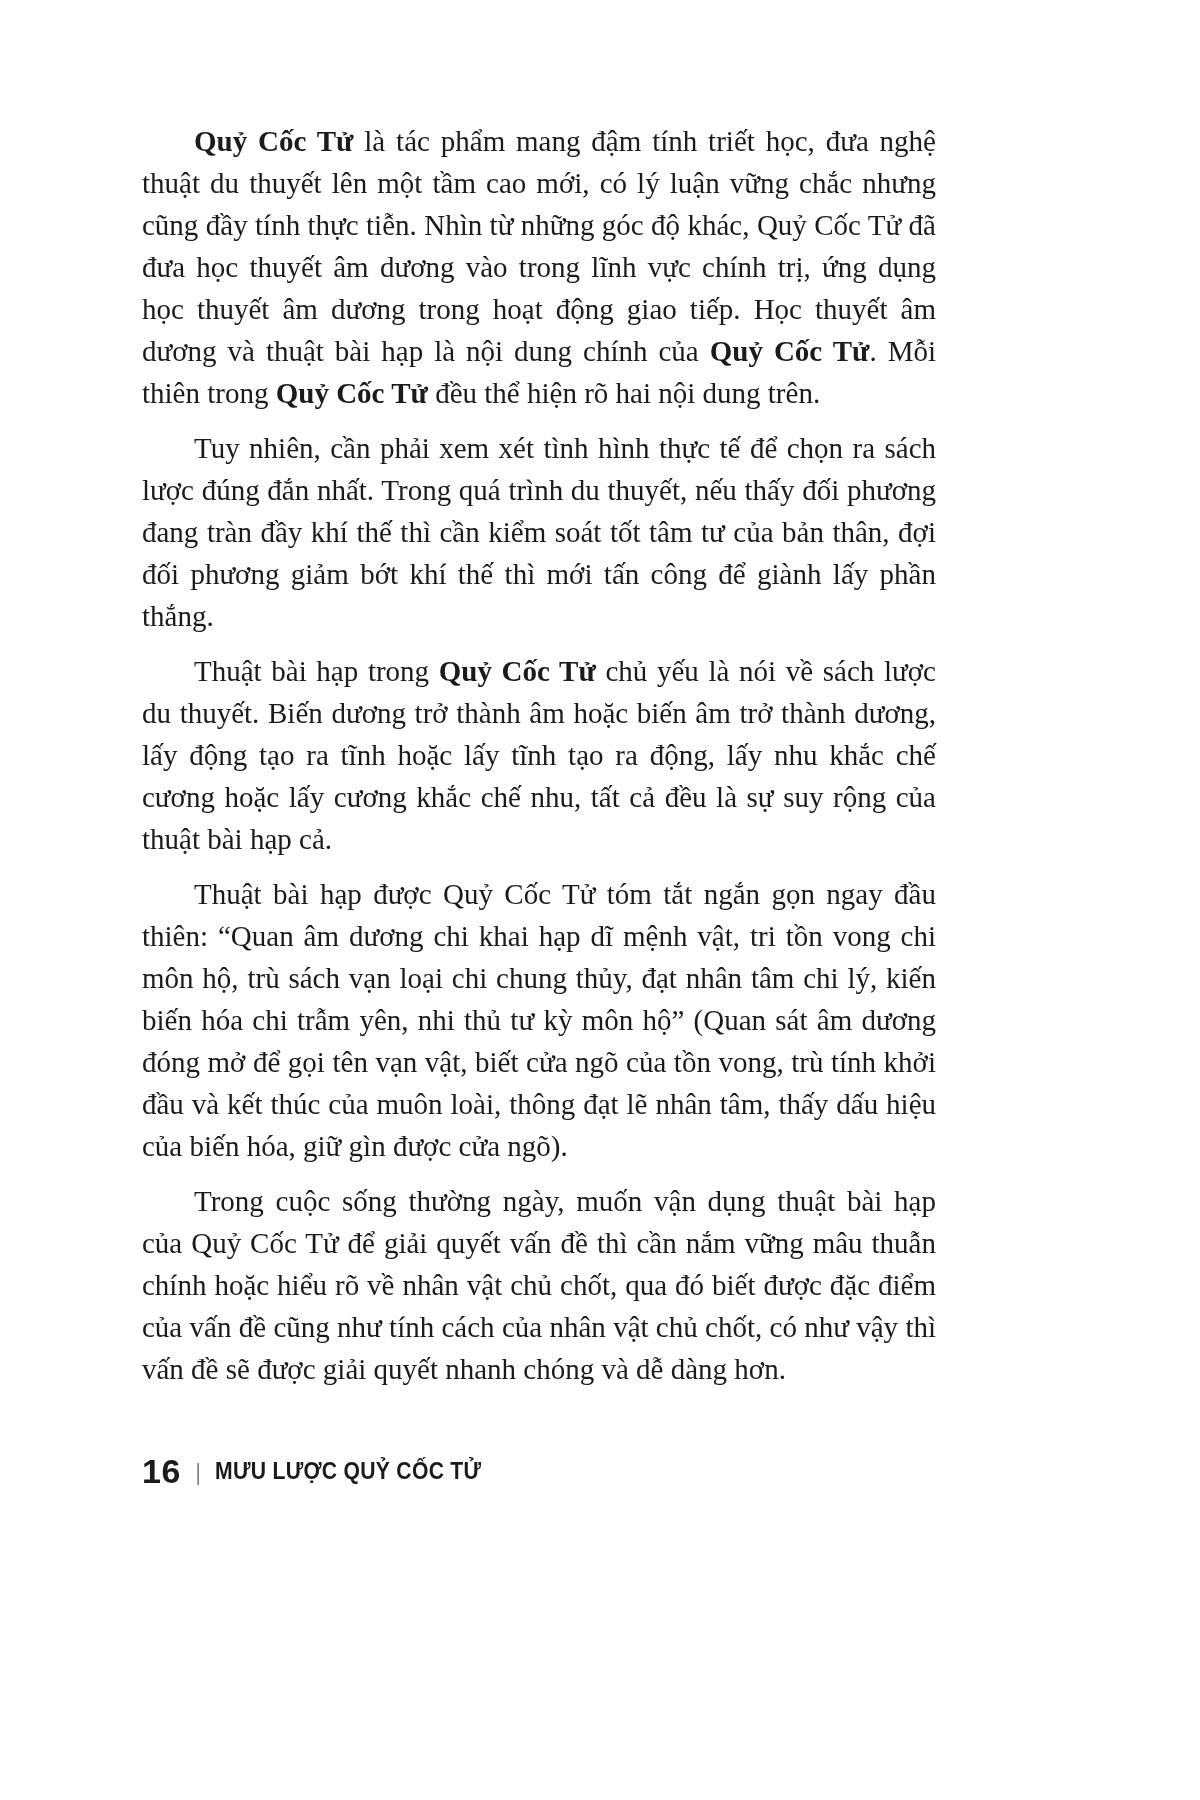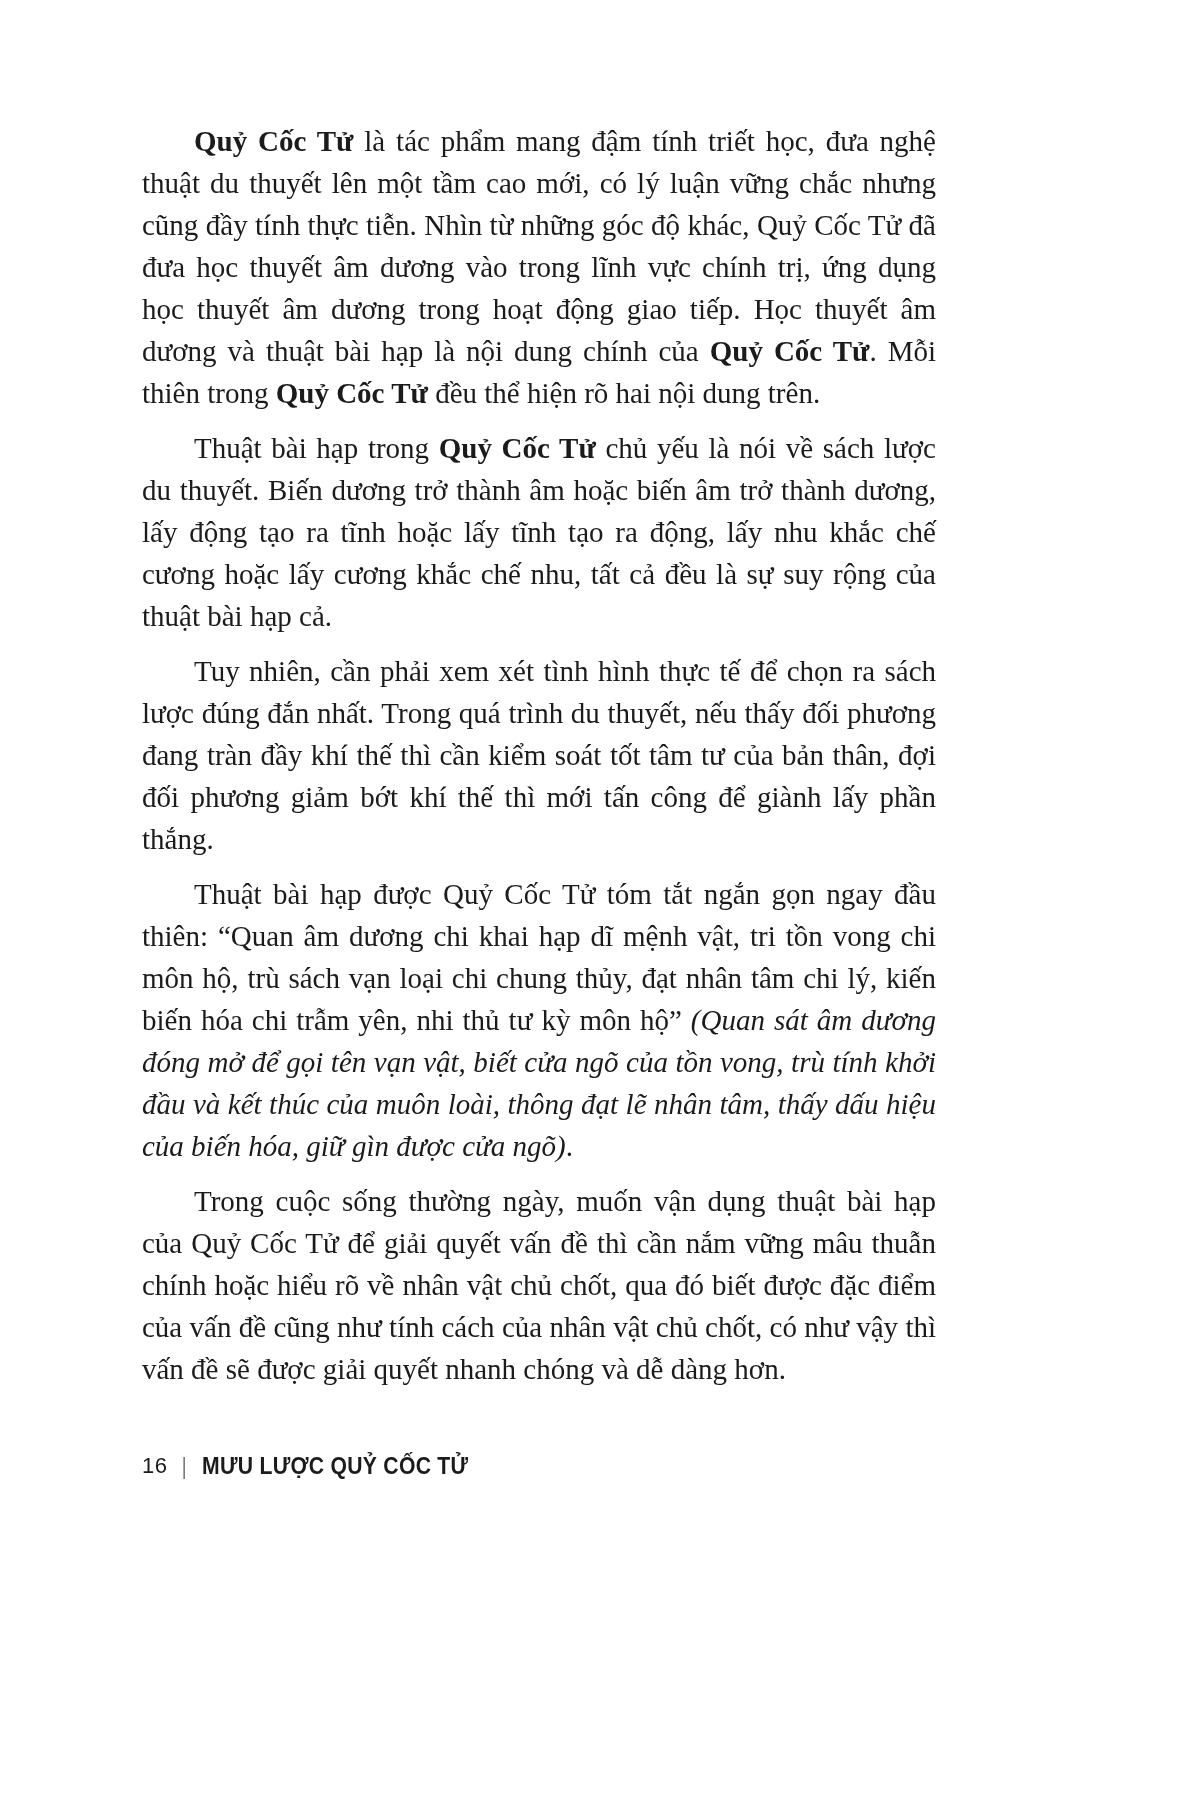--- a/index.html
+++ b/index.html
@@ -26,33 +26,33 @@
     text-align: justify;
   }
   .para {
     margin: 0 0 13px 0;
     text-indent: 52px;
   }
   .para:last-child {
     margin-bottom: 16px;
   }
   .seg-b { font-weight: bold; }
-  .seg-i { font-style: italic; }
+  .seg-i { }
   .footer {
     position: absolute;
     left: 142px;
     top: 1452px;
     display: flex;
     align-items: center;
     color: #1b1b1b;
     font-family: "Liberation Sans", sans-serif;
   }
   .footer .page-num {
-    font-weight: normal;
-    font-size: 22px;
+    font-weight: bold;
+    font-size: 34px;
     letter-spacing: 0.5px;
   }
   .footer .sep {
     font-weight: 300;
     font-size: 24px;
     color: #4a4a4a;
     margin: 0 14px;
     transform: scaleX(0.6);
   }
   .footer .running-title {
@@ -64,22 +64,22 @@
   }
 </style>
 </head>
 <body>
 
 <div class="page">
 
   <div class="content">
 
   <p class="para"><span class="seg-b">Quỷ Cốc Tử</span><span> là tác phẩm mang đậm tính triết học, đưa nghệ thuật du thuyết lên một tầm cao mới, có lý luận vững chắc nhưng cũng đầy tính thực tiễn. Nhìn từ những góc độ khác, Quỷ Cốc Tử đã đưa học thuyết âm dương vào trong lĩnh vực chính trị, ứng dụng học thuyết âm dương trong hoạt động giao tiếp. Học thuyết âm dương và thuật bài hạp là nội dung chính của </span><span class="seg-b">Quỷ Cốc Tử</span><span>. Mỗi thiên trong </span><span class="seg-b">Quỷ Cốc Tử</span><span> đều thể hiện rõ hai nội dung trên.</span></p>
+      <p class="para"><span>Tuy nhiên, cần phải xem xét tình hình thực tế để chọn ra sách lược đúng đắn nhất. Trong quá trình du thuyết, nếu thấy đối phương đang tràn đầy khí thế thì cần kiểm soát tốt tâm tư của bản thân, đợi đối phương giảm bớt khí thế thì mới tấn công để giành lấy phần thắng.</span></p>
       <p class="para"><span>Thuật bài hạp trong </span><span class="seg-b">Quỷ Cốc Tử</span><span> chủ yếu là nói về sách lược du thuyết. Biến dương trở thành âm hoặc biến âm trở thành dương, lấy động tạo ra tĩnh hoặc lấy tĩnh tạo ra động, lấy nhu khắc chế cương hoặc lấy cương khắc chế nhu, tất cả đều là sự suy rộng của thuật bài hạp cả.</span></p>
-      <p class="para"><span>Tuy nhiên, cần phải xem xét tình hình thực tế để chọn ra sách lược đúng đắn nhất. Trong quá trình du thuyết, nếu thấy đối phương đang tràn đầy khí thế thì cần kiểm soát tốt tâm tư của bản thân, đợi đối phương giảm bớt khí thế thì mới tấn công để giành lấy phần thắng.</span></p>
       <p class="para"><span>Thuật bài hạp được Quỷ Cốc Tử tóm tắt ngắn gọn ngay đầu thiên: “Quan âm dương chi khai hạp dĩ mệnh vật, tri tồn vong chi môn hộ, trù sách vạn loại chi chung thủy, đạt nhân tâm chi lý, kiến biến hóa chi trẫm yên, nhi thủ tư kỳ môn hộ” </span><span class="seg-i">(Quan sát âm dương đóng mở để gọi tên vạn vật, biết cửa ngõ của tồn vong, trù tính khởi đầu và kết thúc của muôn loài, thông đạt lẽ nhân tâm, thấy dấu hiệu của biến hóa, giữ gìn được cửa ngõ)</span><span>.</span></p>
       <p class="para"><span>Trong cuộc sống thường ngày, muốn vận dụng thuật bài hạp của Quỷ Cốc Tử để giải quyết vấn đề thì cần nắm vững mâu thuẫn chính hoặc hiểu rõ về nhân vật chủ chốt, qua đó biết được đặc điểm của vấn đề cũng như tính cách của nhân vật chủ chốt, có như vậy thì vấn đề sẽ được giải quyết nhanh chóng và dễ dàng hơn.</span></p>
     </div>
 
   <div class="footer">
     <span class="page-num">16</span>
     <span class="sep">|</span>
     <span class="running-title">MƯU LƯỢC QUỶ CỐC TỬ</span>
   </div>
 

